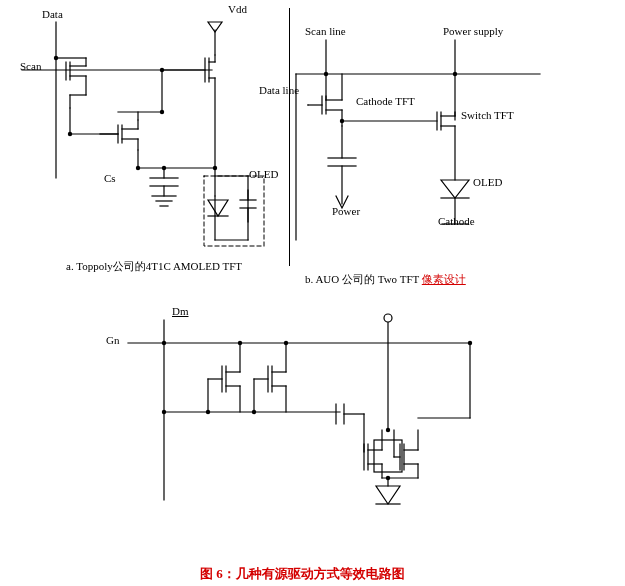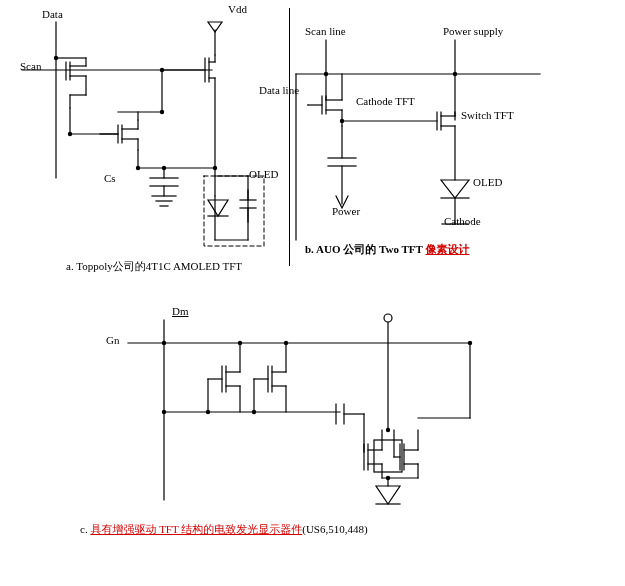--- a/index.html
+++ b/index.html
@@ -261,25 +261,23 @@
   <span class="lbl" style="left:249px; top:168px;">OLED</span>
   <span class="cap" style="left:66px; top:259px;">a. Toppoly公司的4T1C AMOLED TFT</span>
 
   <span class="lbl" style="left:305px; top:25px;">Scan line</span>
   <span class="lbl" style="left:443px; top:25px;font-family:Liberation Serif, serif;">Power supply</span>
   <span class="lbl" style="left:259px; top:84px;">Data line</span>
   <span class="lbl" style="left:356px; top:95px;">Cathode TFT</span>
   <span class="lbl" style="left:461px; top:109px;">Switch TFT</span>
   <span class="lbl" style="left:332px; top:205px;">Power</span>
   <span class="lbl" style="left:473px; top:176px;">OLED</span>
-  <span class="lbl" style="left:438px; top:215px;margin-left:6px;">Cathode</span>
-  <span class="cap" style="left:305px; top:242px;font-weight:bold;">
+  <span class="lbl" style="left:438px; top:215px;">Cathode</span>
+  <span class="cap" style="left:305px; top:272px;">
     <span>b. AUO 公司的 Two TFT </span><span class="cap-red-u">像素设计</span>
   </span>
 
   <span class="lbl" style="left:172px; top:305px;text-decoration:underline;">Dm</span>
   <span class="lbl" style="left:106px; top:334px;text-align:center;">Gn</span>
-  <span class="cap" style="left:80px; top:522px;">
-    <span>c. </span><span class="cap-red-u">具有增强驱动 TFT 结构的电致发光显示器件</span><span>(US6,510,448)</span>
-  </span>
-
+
+  <span class="title" style="left:200px; top:565px;">图 6：几种有源驱动方式等效电路图</span>
 
 </div>
 
 </body></html>

